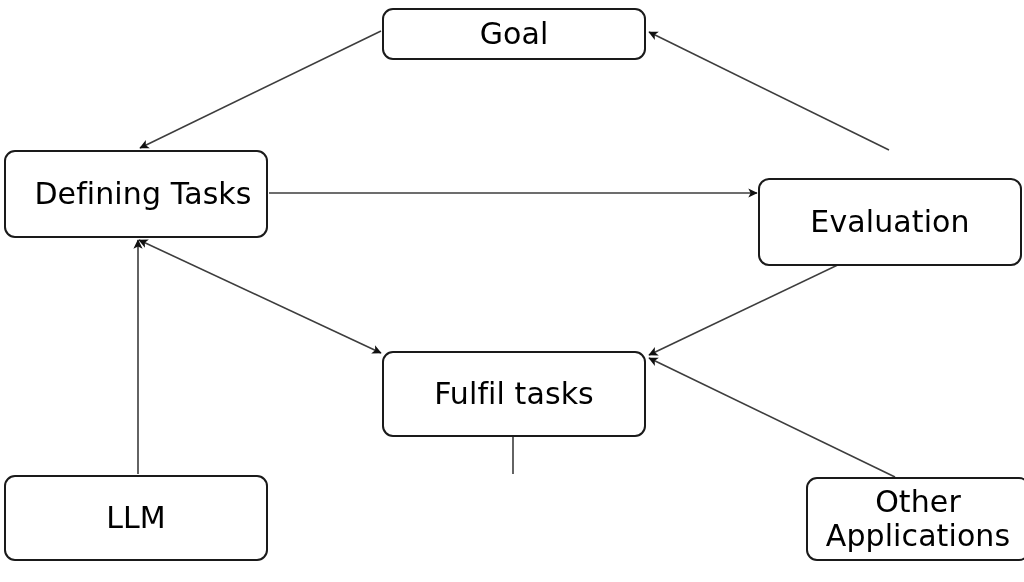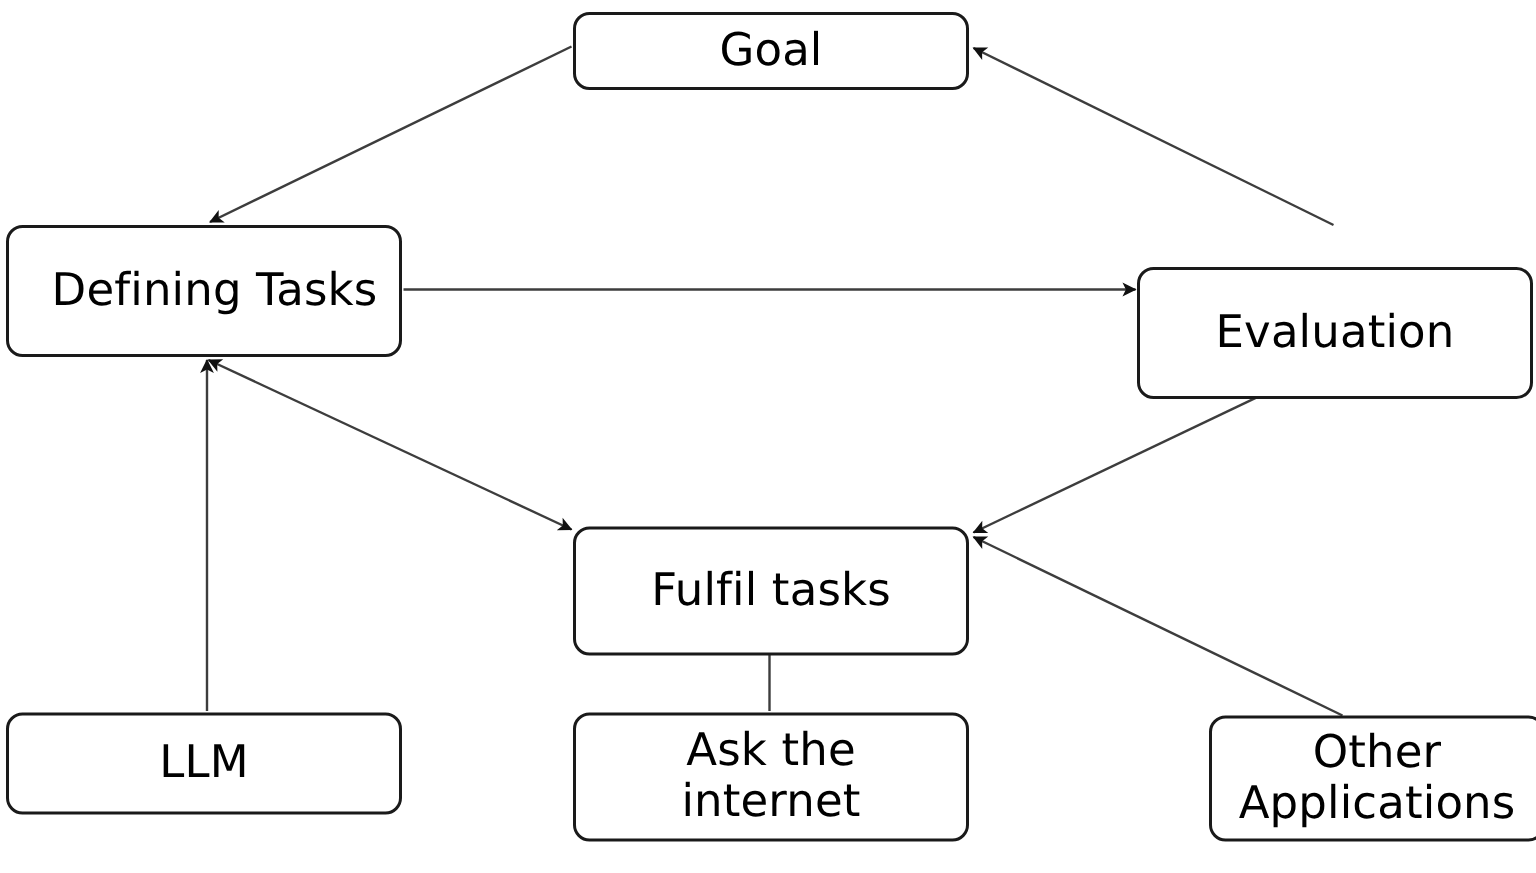--- a/index.html
+++ b/index.html
@@ -44,21 +44,21 @@
     color: #000000;
     line-height: 1.12;
     letter-spacing: 0.1px;
     white-space: pre-line;
     padding: 0 8px;
   }
   #node-goal       { left: 382px; top: 8px;   width: 264px; height: 52px; }
   #node-defining   { left: 4px;   top: 150px; width: 264px; height: 88px; padding-left: 14px; }
   #node-evaluation { left: 758px; top: 151px; width: 264px; height: 88px; margin-top: 27px; }
   #node-fulfil     { left: 382px; top: 313px; width: 264px; height: 86px; margin-top: 38px; }
-  #node-llm        { left: 4px;   top: 475px; width: 264px; height: 68px; }
+  #node-llm        { left: 4px;   top: 475px; width: 264px; height: 86px; }
   #node-ask        { left: 382px; top: 475px; width: 264px; height: 86px; }
   #node-other      { left: 758px; top: 477px; width: 224px; height: 84px; margin-left: 48px; }
 </style>
 </head>
 <body>
 
 <div id="diagram-root">
 
   <svg id="edges-layer" viewBox="0 0 1024 582" aria-hidden="true">
     <defs>
@@ -100,23 +100,19 @@
   </div>
 
   <div class="node" id="node-fulfil">
     <span class="node-label">Fulfil tasks</span>
   </div>
 
   <div class="node" id="node-llm">
     <span class="node-label">LLM</span>
   </div>
 
-  <div class="node" id="node-ask">
-    <span class="node-label">Ask the
-internet</span>
-  </div>
 
   <div class="node" id="node-other">
     <span class="node-label">Other
 Applications</span>
   </div>
 
 </div>
 
 </body></html>

